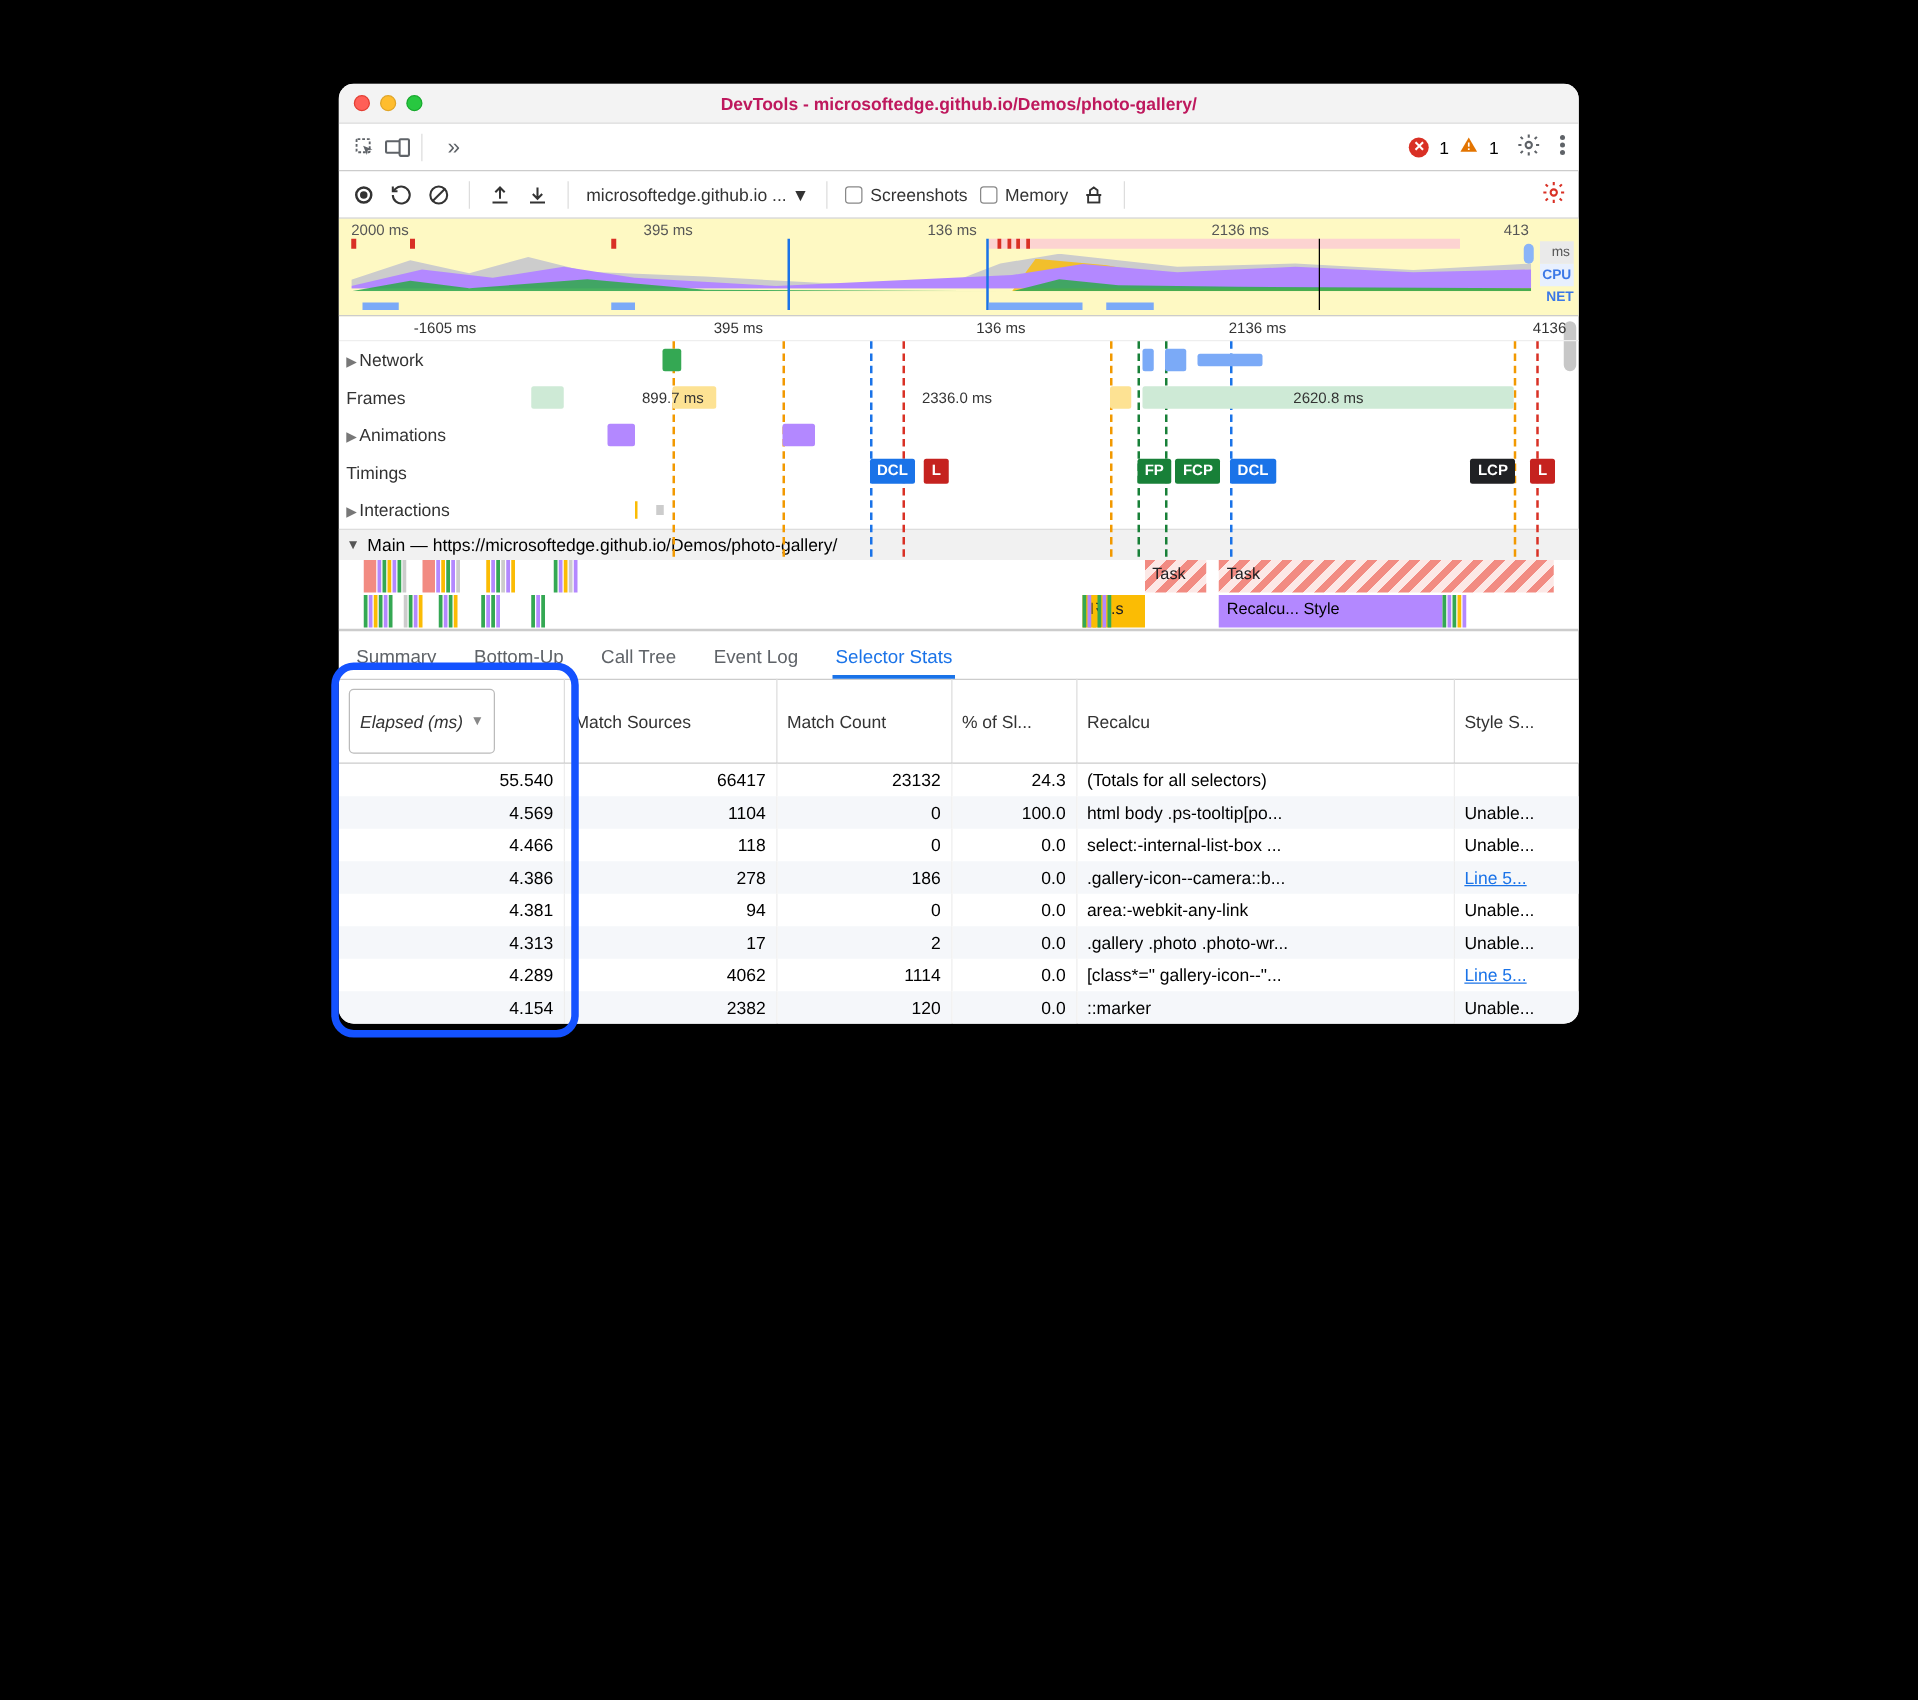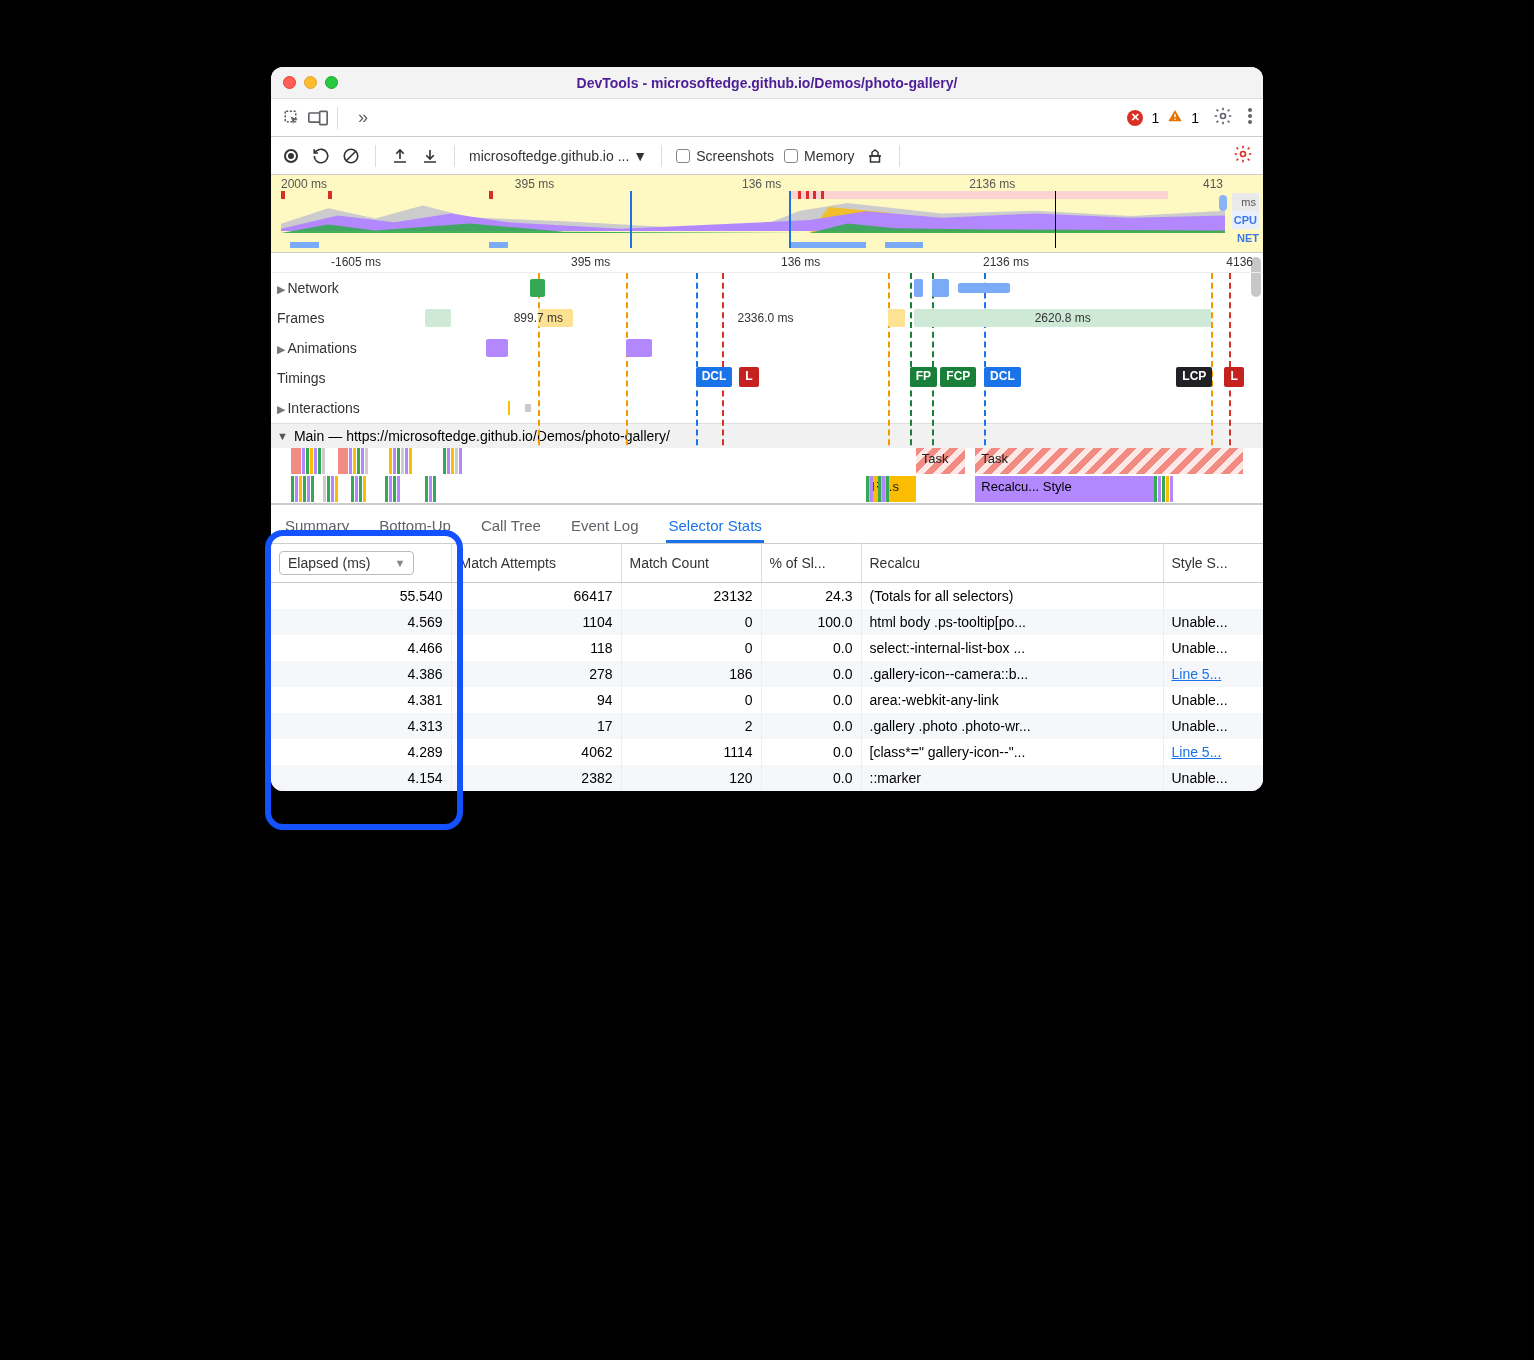--- a/index.html
+++ b/index.html
@@ -30,21 +30,21 @@
     position: relative;
     background:#f3f3f3;
   }
   .traffic { display:flex; gap:8px; }
   .dot { width:13px; height:13px; border-radius:50%; }
   .dot.red{background:#ff5f57;border:1px solid #e33e32;}
   .dot.yellow{background:#ffbd2e;border:1px solid #e0a528;}
   .dot.green{background:#28c840;border:1px solid #17a92d;}
   .titlebar .title{
     position:absolute; left:0; right:0; text-align:center;
-    font-size:14px; font-weight:600; color:#4c1d95;
+    font-size:14px; font-weight:600; color:#be185d;
     pointer-events:none;
   }
   
   .toolbar {
     display:flex; align-items:center; height:38px;
     border-bottom:1px solid #ccc; padding:0 10px; gap:4px;
     background:#fff;
   }
   .tb-ic { width:22px; height:22px; display:flex; align-items:center; justify-content:center; color:#5f6368;}
   .tb-sep{ width:1px; height:22px; background:#ddd; margin:0 4px;}
@@ -110,21 +110,21 @@
   .btabs{ display:flex; gap:26px; padding:6px 12px 0; font-size:15px; color:#5f6368;}
   .btab{ padding:6px 2px 6px; cursor:pointer;}
   .btab.active{ color:#1a73e8; border-bottom:3px solid #1a73e8; font-weight:500;}
   
   .tbl{ width:100%; border-collapse:collapse; font-size:14px;}
   .tbl th{ text-align:left; font-weight:400; color:#333; border-top:1px solid #ccc; border-bottom:1px solid #ccc; padding:7px 8px; border-right:1px solid #ddd; background:#fff; white-space:nowrap; overflow:hidden; text-overflow:ellipsis;}
   .tbl th:last-child, .tbl td:last-child{ border-right:none;}
   .tbl td{ padding:5px 8px; border-right:1px solid #eee; white-space:nowrap; overflow:hidden; text-overflow:ellipsis;}
   .tbl tbody tr:nth-child(even){ background:#f5f7fa;}
   .num{ text-align:right;margin-left:48px;}
-  .sortbox{ display:inline-flex; align-items:center; gap:24px; border:1px solid #bbb; border-radius:4px; padding:3px 8px;}
+  .sortbox{ display:inline-flex; align-items:center; gap:6px; border:1px solid #bbb; border-radius:4px; padding:17px 8px;font-style:italic;}
   .sortbox .tri{ color:#888; font-size:11px;}
   .link{ color:#1a73e8; text-decoration:underline; cursor:pointer;}
   
   .highlight{
     position:absolute; border:6px solid #1452ff; border-radius:18px;
     pointer-events:none;
   }
   .window-wrap{ position:relative; }
   .scroll-thumb{ position:absolute; right:2px; width:10px; background:#c7c7c7; border-radius:5px;}
 </style>
@@ -457,21 +457,21 @@
           <col style="width:100px">
     </colgroup>
     <thead>
       <tr>
         <th>
           <span class="sortbox">
                 <span>Elapsed (ms)</span>
                 <span class="tri">▼</span>
               </span>
         </th>
-        <th>Match Attempts</th>
+        <th>Match Sources</th>
         <th>Match Count</th>
         <th>% of Sl...</th>
         <th>Recalcu</th>
         <th>Style S...</th>
       </tr>
     </thead>
     <tbody id="tbody">
           <tr>
             <td class="num">55.540</td>
             <td class="num">66417</td>

